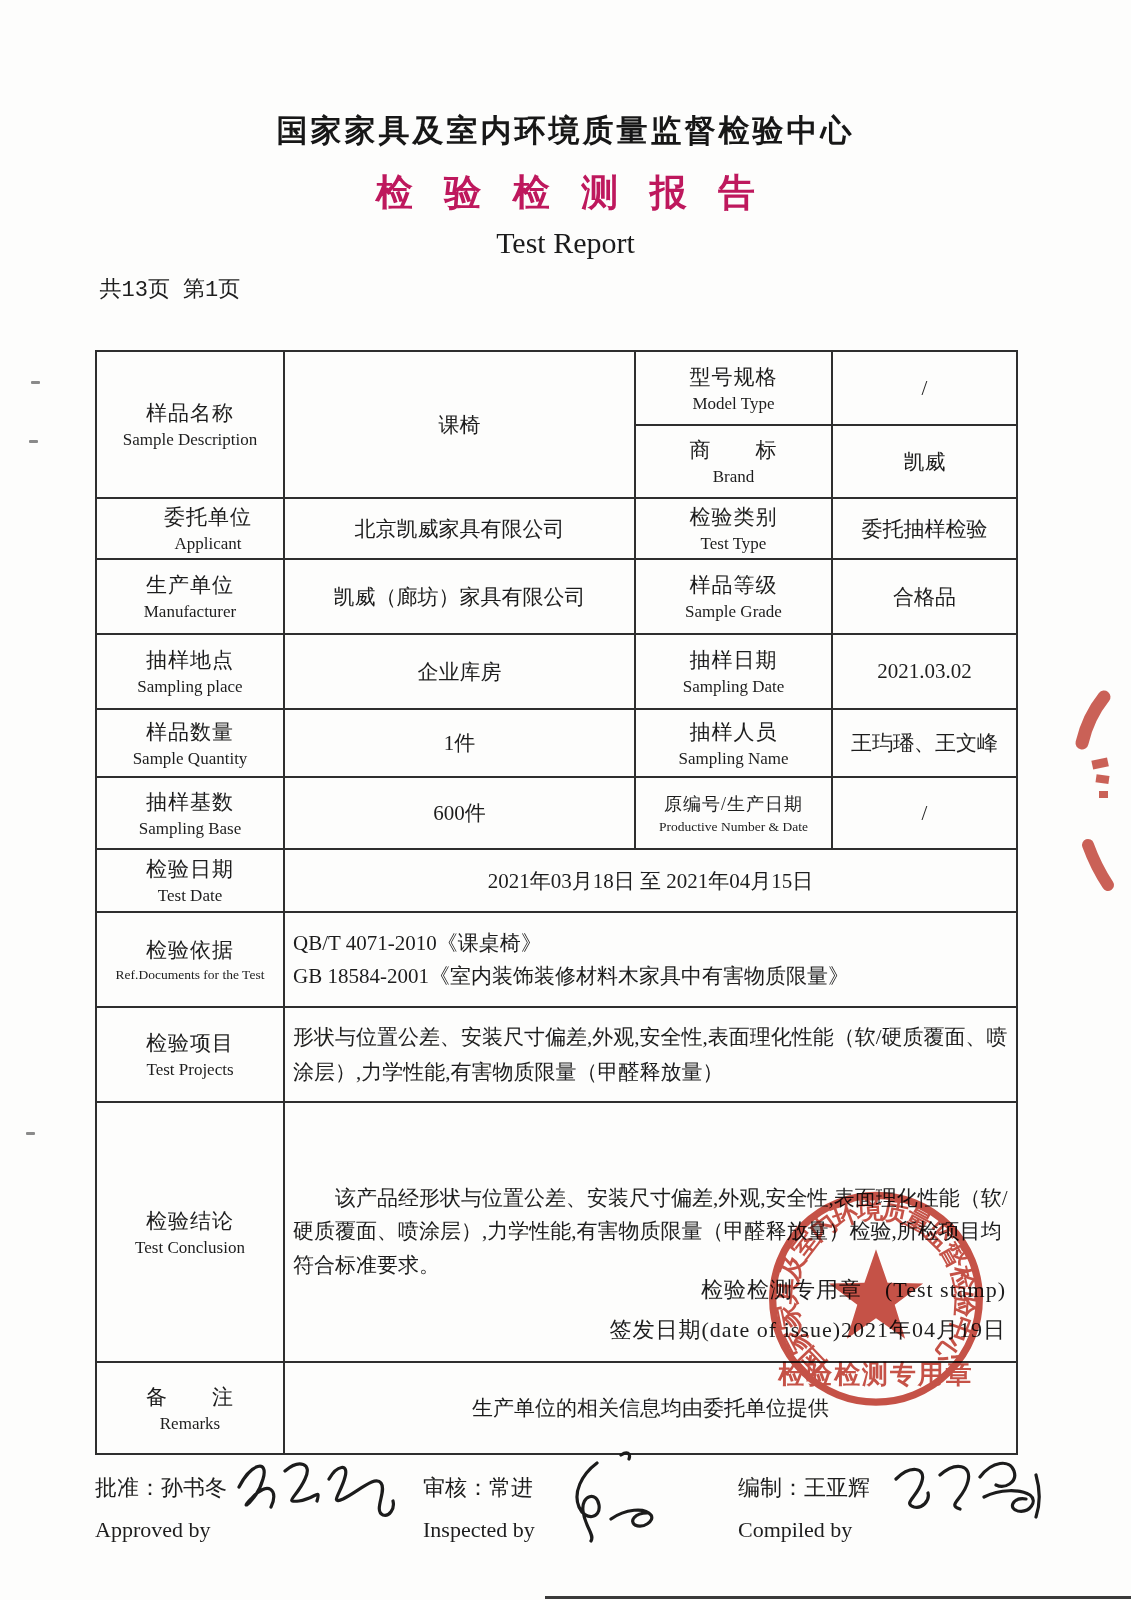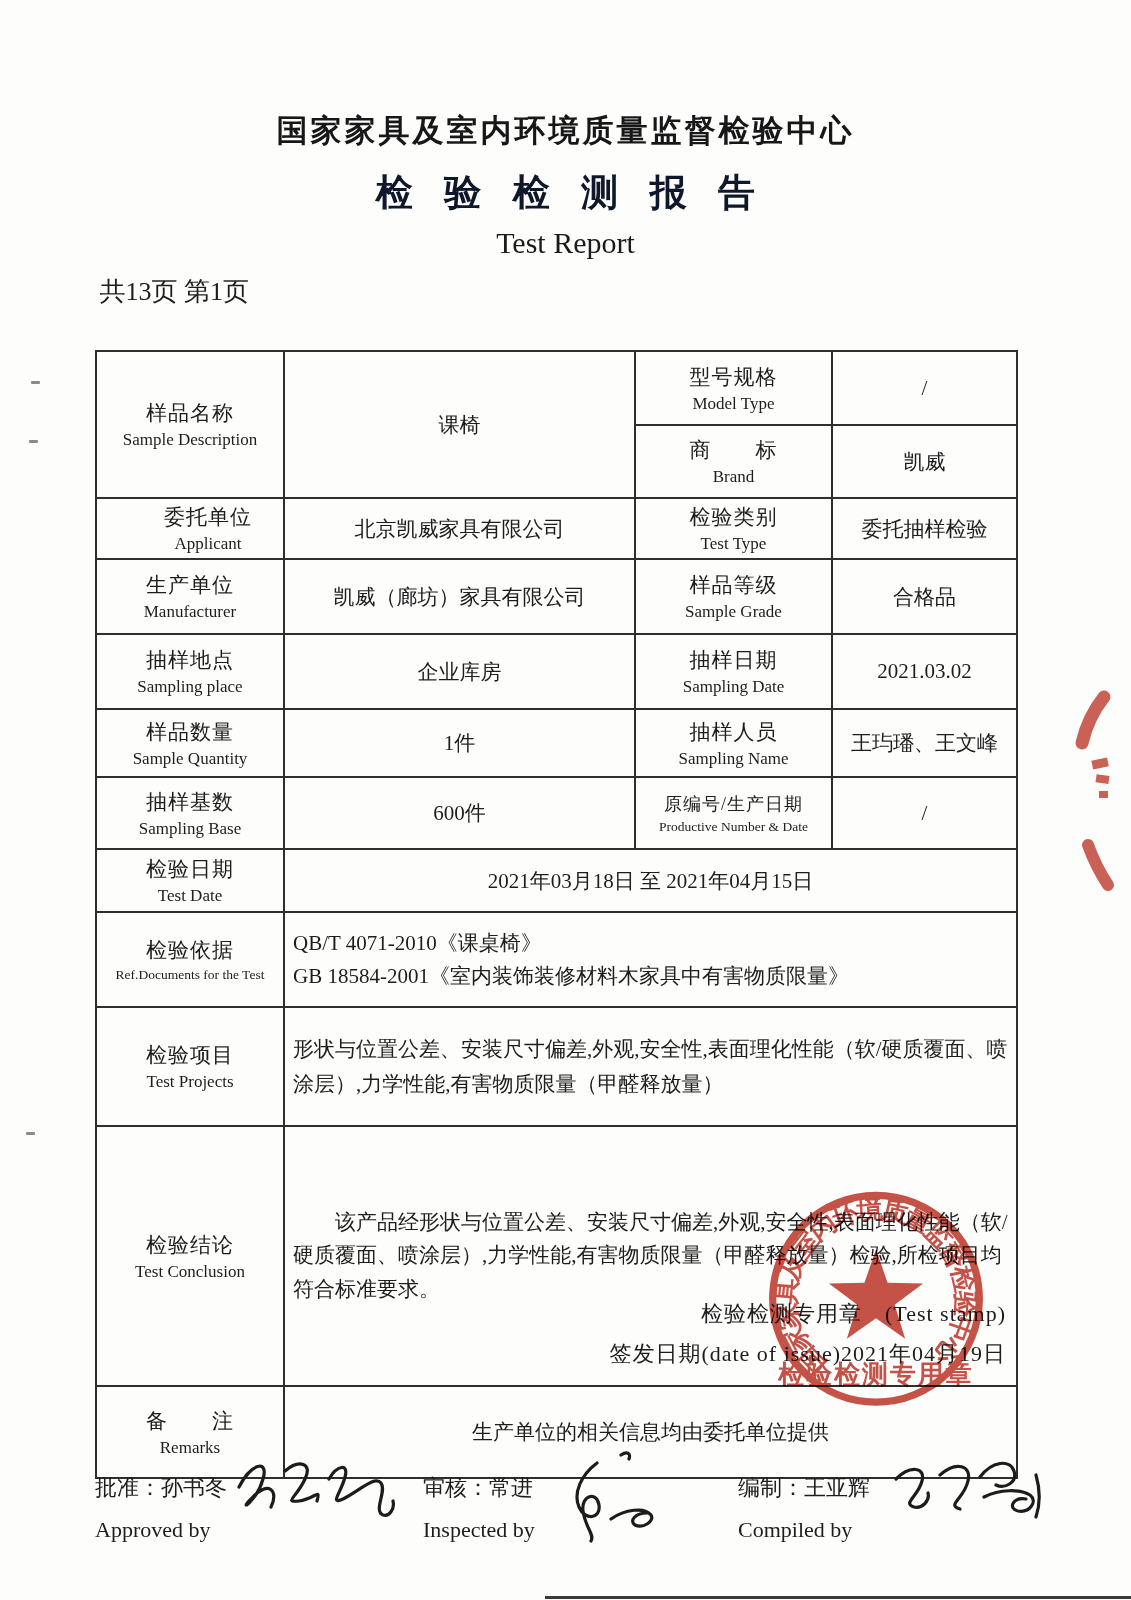--- a/index.html
+++ b/index.html
@@ -10,31 +10,31 @@
     width: 1131px; height: 1600px;
     margin: 0 auto;
     background: #fdfdfc;
     overflow: hidden;
   }
 
   
   .header { text-align: center; padding-top: 110px; }
   .org-zh { font-size: 31px; font-weight: bold; letter-spacing: 3px; color: #171717; }
   .org-en { font-size: 21px; margin-top: 12px; color: #1b1b1b; }
-  .title-zh { font-size: 37px; font-weight: bold; letter-spacing: 0.85em; padding-left: 0.85em; margin-top: 16px; color: #0f172a; }
+  .title-zh { font-size: 37px; font-weight: bold; letter-spacing: 0.85em; padding-left: 0.85em; margin-top: 16px; color: #be185d; }
   .title-en { font-size: 30px; margin-top: 8px; color: #1b1b1b; }
 
   .no-row {
     width: 932px; margin: 14px auto 0 auto;
     display: flex; justify-content: space-between; align-items: baseline;
     font-size: 23px;
   }
   .no-left { letter-spacing: 1px; }
   .report-no { font-family: "Liberation Serif", "DejaVu Serif", serif; letter-spacing: 2px; }
-  .pagination { font-size: 26px; }
+  .pagination { font-size: 22px; font-family: Liberation Mono, monospace; }
 
   
   table.report {
     position: absolute; left: 95px; top: 350px;
     width: 921px; border-collapse: collapse; table-layout: fixed;
   }
   table.report td {
     border: 2px solid #2e2e2e;
     text-align: center; vertical-align: middle;
     padding: 4px 8px;
@@ -218,21 +218,21 @@
         <span class="lbl-zh">检验依据</span>
         <span class="lbl-en small">Ref.Documents for the Test</span>
       </td>
       <td colspan="3" class="left-text">
         <span class="ref-line">QB/T 4071-2010《课桌椅》</span>
         <span class="ref-line">GB 18584-2001《室内装饰装修材料木家具中有害物质限量》</span>
       </td>
     </tr>
 
     <tr>
-      <td style="height:119px;border-radius:21px;">
+      <td style="height:95px;border-radius:21px;">
         <span class="lbl-zh">检验项目</span>
         <span class="lbl-en">Test Projects</span>
       </td>
       <td colspan="3" class="left-text">
         <span class="projects-text">形状与位置公差、安装尺寸偏差,外观,安全性,表面理化性能（软/硬质覆面、喷涂层）,力学性能,有害物质限量（甲醛释放量）</span>
       </td>
     </tr>
 
     <tr>
       <td style="height:260px;">

